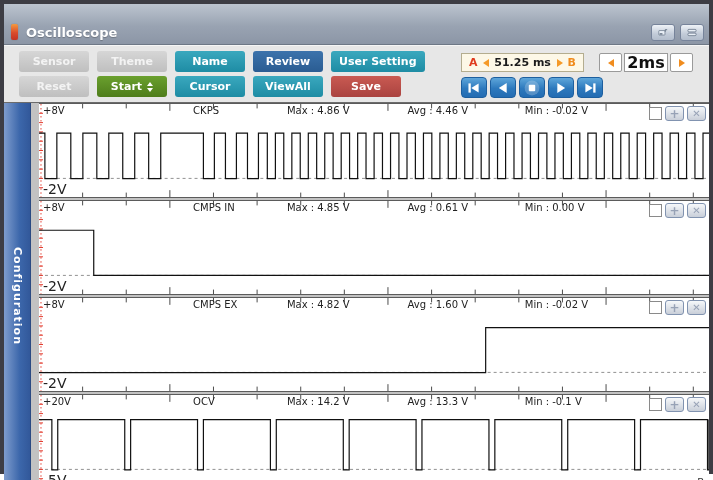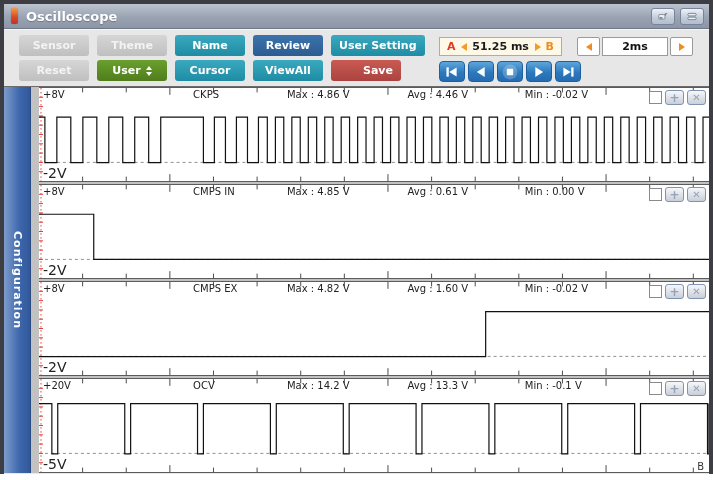--- a/index.html
+++ b/index.html
@@ -2,21 +2,21 @@
 <html><head>
 <meta charset="utf-8">
 <style>
   html,body{margin:0;padding:0;background:#fff;}
   .stage{position:relative;width:713px;height:480px;background:#fff;
          font-family:"DejaVu Sans","Liberation Sans",sans-serif;overflow:hidden;}
   .app{position:absolute;left:0;top:0;width:713px;height:474px;box-sizing:border-box;
        border:4px solid #3d3d44;border-bottom:none;background:#e8e8e8;}
 
   
-  .titlebar{height:24px;display:flex;align-items:center;padding:0 5px 0 7px;
+  .titlebar{height:24px;display:flex;align-items:center;padding:16px 5px 0 7px;
             background:linear-gradient(#bcc4cf,#99a3b2 55%,#8c96a6);
             border-bottom:1px solid #6e7886;}
   .title-flag{width:7px;height:16px;border-radius:2px;margin-right:8px;
               background:linear-gradient(#f59a3e,#d94b2b 55%,#c23322);
               box-shadow:0 0 1px rgba(0,0,0,.4);}
   .title-text{color:#fff;font-size:13px;font-weight:600;text-shadow:0 1px 1px rgba(0,0,0,.25);flex:1;}
   .tb-btn{width:24px;height:17px;margin-left:5px;border:1px solid #76839a;border-radius:3px;
           background:linear-gradient(#eef2f7,#c2cbd8 60%,#b3bdcc);
           display:flex;align-items:center;justify-content:center;box-sizing:border-box;}
 
@@ -24,41 +24,41 @@
   .toolbar{position:relative;height:58px;background:#e7e7e7;border-bottom:1px solid #6b6b6b;
            border-top:1px solid #f6f6f6;padding:5px 0 0 15px;box-sizing:border-box;}
   .btn-row{display:flex;gap:8px;margin-bottom:4px;}
   .tbtn{min-width:70px;height:21px;border:none;border-radius:3px;color:#fff;
         font-family:inherit;font-size:11px;font-weight:bold;line-height:21px;text-align:center;
         padding:0 8px;box-sizing:border-box;display:flex;align-items:center;justify-content:center;gap:5px;}
   .tbtn.disabled{background:linear-gradient(#d6d6d6,#bfbfbf);color:#f3f3f3;}
   .tbtn.teal{background:linear-gradient(#3aa8be,#1e8ca4);text-align:right;}
   .tbtn.blue{background:linear-gradient(#3c73ac,#2a5c92);}
   .tbtn.green{background:linear-gradient(#6aa02e,#4f7d1b);}
-  .tbtn.red{background:linear-gradient(#c95a52,#aa4340);justify-content:flex-end;}
+  .tbtn.red{background:linear-gradient(#c95a52,#aa4340);}
   .spin{display:inline-flex;flex-direction:column;gap:2px;}
   .spin i{display:block;width:0;height:0;border-left:3.5px solid transparent;border-right:3.5px solid transparent;}
   .spin .up{border-bottom:4px solid #fff;}
   .spin .dn{border-top:4px solid #fff;}
 
   .tb-right{position:absolute;right:16px;top:7px;display:flex;flex-direction:column;gap:5px;}
   .tb-right-row1{display:flex;align-items:center;}
   .ab-box{display:flex;align-items:center;gap:5px;height:19px;padding:0 7px;
           background:#fdf8e7;border:1px solid #b4ad8f;font-size:11px;font-weight:bold;box-sizing:border-box;}
   .ab-a{color:#e03b1e;}  .ab-b{color:#f08c1e;}
   .ab-val{color:#1c1c1c;min-width:58px;text-align:center;}
   .tri{display:inline-block;width:0;height:0;}
   .tri.left{border-top:4px solid transparent;border-bottom:4px solid transparent;border-right:6px solid #f59a28;}
   .tri.right{border-top:4px solid transparent;border-bottom:4px solid transparent;border-left:6px solid #f59a28;}
   .arrow-btn{width:23px;height:19px;background:#fff;border:1px solid #9a9a9a;border-radius:2px;
              display:flex;align-items:center;justify-content:center;box-sizing:border-box;}
   .arrow-btn .tri.left{border-right-color:#f08c1e;} .arrow-btn .tri.right{border-left-color:#f08c1e;}
   .tb-gap{width:15px;}
-  .time-box{width:66px;height:19px;background:#fff;border:1px solid #9a9a9a;margin:0 2px;
-            font-size:11px;font-weight:bold;color:#111;display:flex;align-items:center;justify-content:center;box-sizing:border-box;}
+  .time-box{width:44px;height:19px;background:#fff;border:1px solid #9a9a9a;margin:0 2px;
+            font-size:16px;font-weight:bold;color:#111;display:flex;align-items:center;justify-content:center;box-sizing:border-box;}
   .playback{display:flex;gap:3px;}
   .pb-btn{width:26px;height:21px;border-radius:4px;border:1px solid #1d5f9f;box-sizing:border-box;
           background:linear-gradient(#5ea6da,#2d79bd 55%,#236cb2);
           display:flex;align-items:center;justify-content:center;padding:0;}
 
   
   .main{display:flex;height:386px;background:#c2c2c2;}
   .sidebar{width:27px;background:linear-gradient(90deg,#7e9ccd,#3c67ab 60%,#32589a);
            border-right:1px solid #2a4a82;color:#fff;font-size:11px;font-weight:bold;letter-spacing:1px;
            writing-mode:vertical-rl;display:flex;align-items:center;justify-content:center;box-sizing:border-box;}
@@ -120,21 +120,21 @@
           </button>
           <button class="tbtn teal">
             <span>User Setting</span>
           </button>
         </div>
       <div class="btn-row" id="btn-row-1">
           <button class="tbtn disabled">
             <span>Reset</span>
           </button>
           <button class="tbtn green">
-            <span>User</span>
+            <span>Start</span>
             <span class="spin">
               <i class="up"></i>
               <i class="dn"></i>
             </span>
           </button>
           <button class="tbtn teal">
             <span>Cursor</span>
           </button>
           <button class="tbtn teal">
             <span>ViewAll</span>

